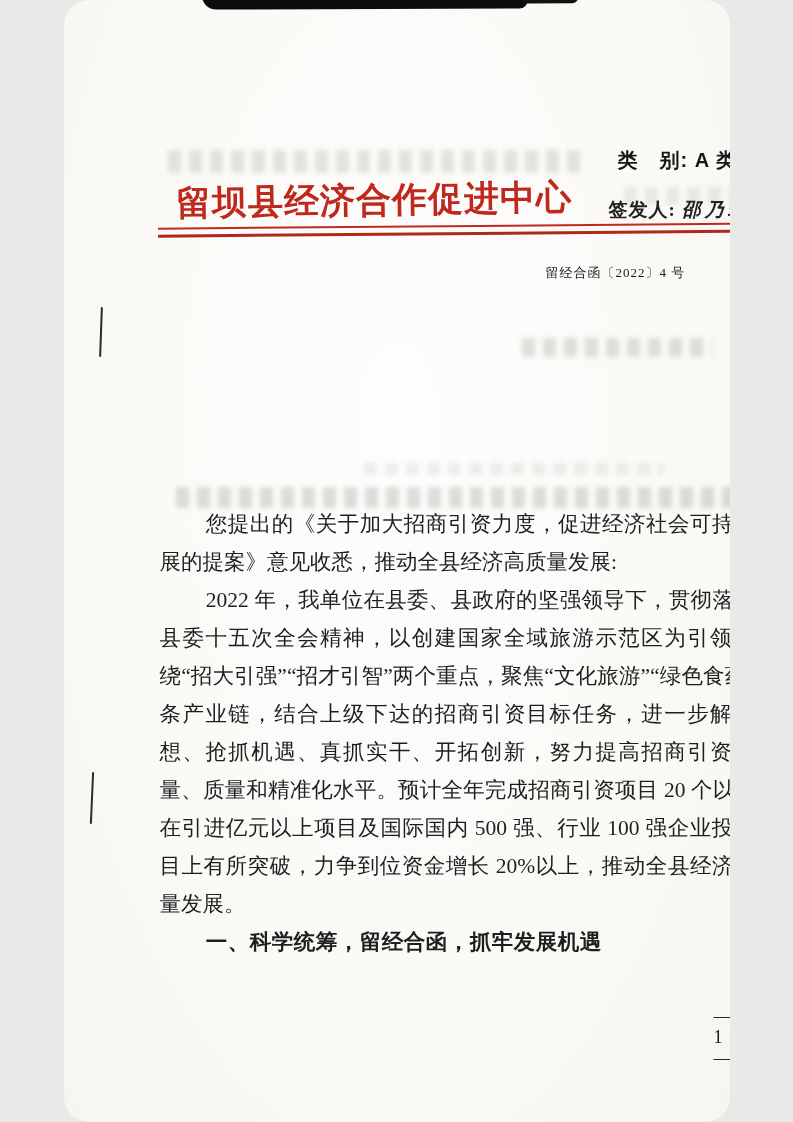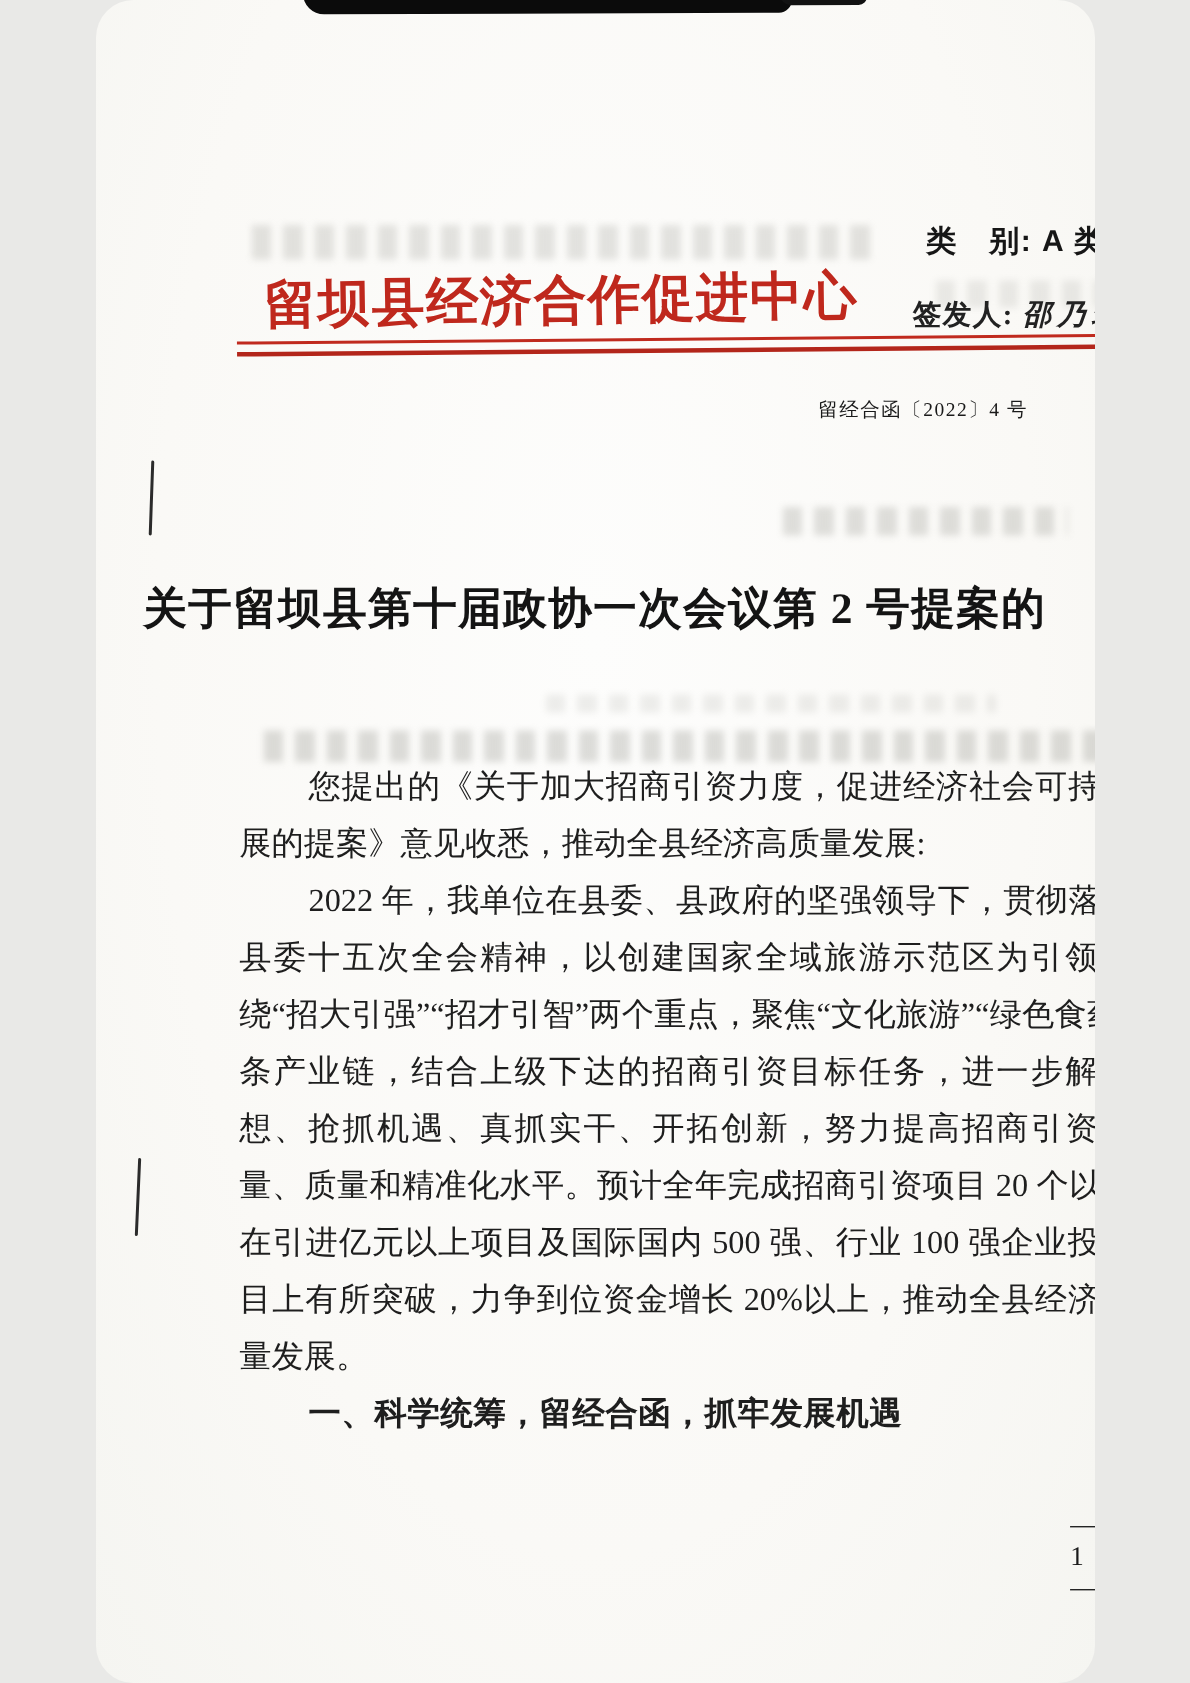--- a/index.html
+++ b/index.html
@@ -81,21 +81,20 @@
 
   <div class="issuer">
     <span>签发人:</span><span class="val">邵乃琦</span>
   </div>
 
   <div class="red-rule"></div>
 
   <div class="doc-number">留经合函〔2022〕4 号</div>
 
   <div class="doc-title">
-    <div>关于留坝县第十届政协一次会议第 2 号提案的</div>
   </div>
 
   <div class="body-text">
     <p class="para">您提出的《关于加大招商引资力度，促进经济社会可持续发展的提案》意见收悉，推动全县经济高质量发展:</p>
     <p class="para">2022 年，我单位在县委、县政府的坚强领导下，贯彻落实好县委十五次全会精神，以创建国家全域旅游示范区为引领，围绕“招大引强”“招才引智”两个重点，聚焦“文化旅游”“绿色食药”两条产业链，结合上级下达的招商引资目标任务，进一步解放思想、抢抓机遇、真抓实干、开拓创新，努力提高招商引资的数量、质量和精准化水平。预计全年完成招商引资项目 20 个以上，在引进亿元以上项目及国际国内 500 强、行业 100 强企业投资项目上有所突破，力争到位资金增长 20%以上，推动全县经济高质量发展。</p>
     <p class="section-heading">一、科学统筹，留经合函，抓牢发展机遇</p>
   </div>
 
   <div class="page-num">— 1 —</div>
 

